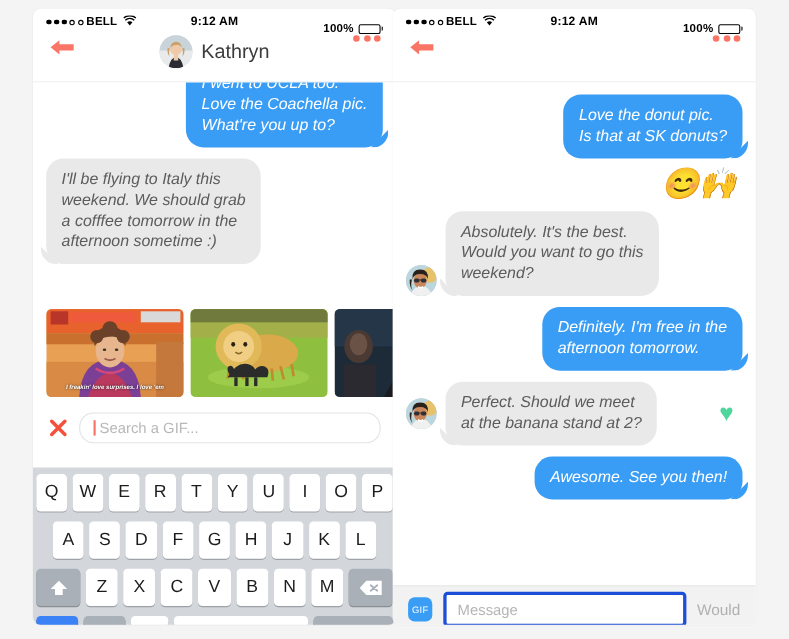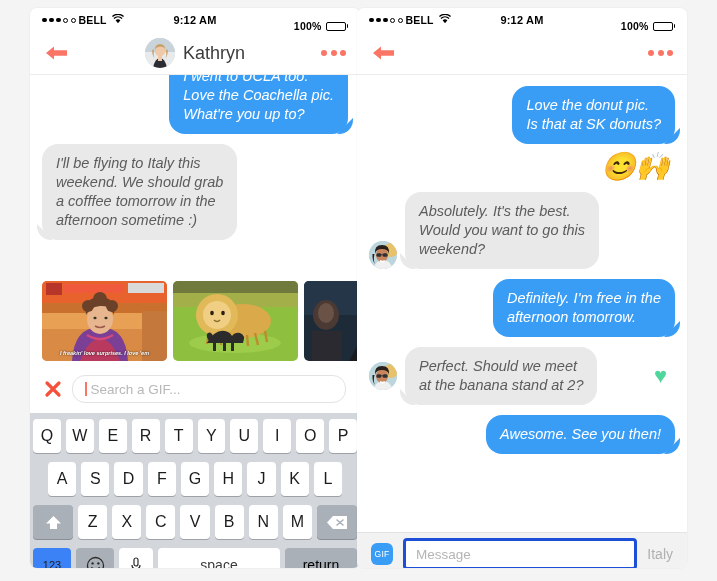--- a/index.html
+++ b/index.html
@@ -59,21 +59,20 @@
     padding: 1px;
     box-sizing: border-box;
   }
   .batt-fill { width: 100%; height: 100%; background: #000; border-radius: 1px; }
   .batt-cap { width: 1.5px; height: 4px; background: #000; border-radius: 0 1px 1px 0; margin-left: 1px; }
 
   
   .navbar {
     height: 42px;
     display: flex;
-    align-items: center;
     padding: 0 14px;
     background: #fff;
     border-bottom: 1px solid #ececec;
     position: relative;
   }
   .back-arrow { width: 26px; height: 22px; flex: 0 0 auto; cursor: pointer; }
   .nav-center {
     position: absolute;
     left: 0; right: 0;
     display: flex;
@@ -195,21 +194,21 @@
     flex: 0 0 auto;
     cursor: pointer;
   }
   .gif-thumb svg { display: block; width: 100%; height: 100%; }
 
   
   .gif-search {
     display: flex;
     align-items: center;
     gap: 10px;
-    padding: 8px 14px 10px 14px;
+    padding: 8px 14px 22px 14px;
     background: #fff;
   }
   .close-x {
     width: 18px; height: 18px;
     flex: 0 0 auto;
     cursor: pointer;
   }
   .search-field {
     flex: 1 1 auto;
     height: 26px;
@@ -649,17 +648,17 @@
       <div class="row out">
         <div class="bubble out">Awesome. See you then!</div>
       </div>
     </div>
 
     <div class="input-bar">
       <span class="gif-btn">GIF</span>
       <div class="msg-field">
         <span class="msg-ph">Message</span>
       </div>
-      <span class="send-btn">Italy</span>
+      <span class="send-btn">Would</span>
     </div>
   </div>
 
 </div>
 
 </body></html>

